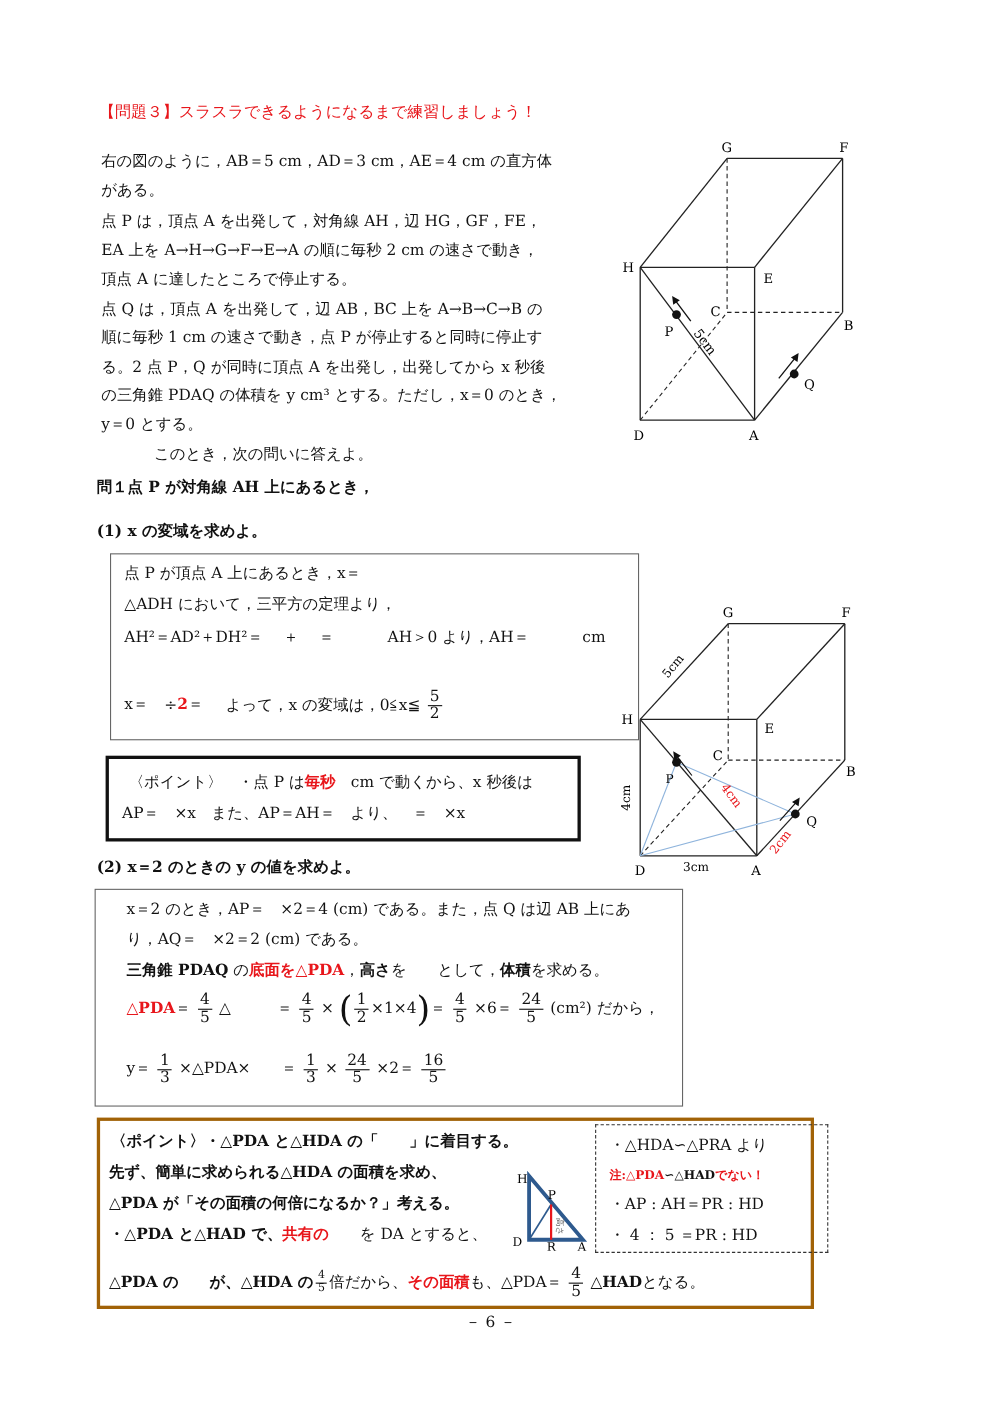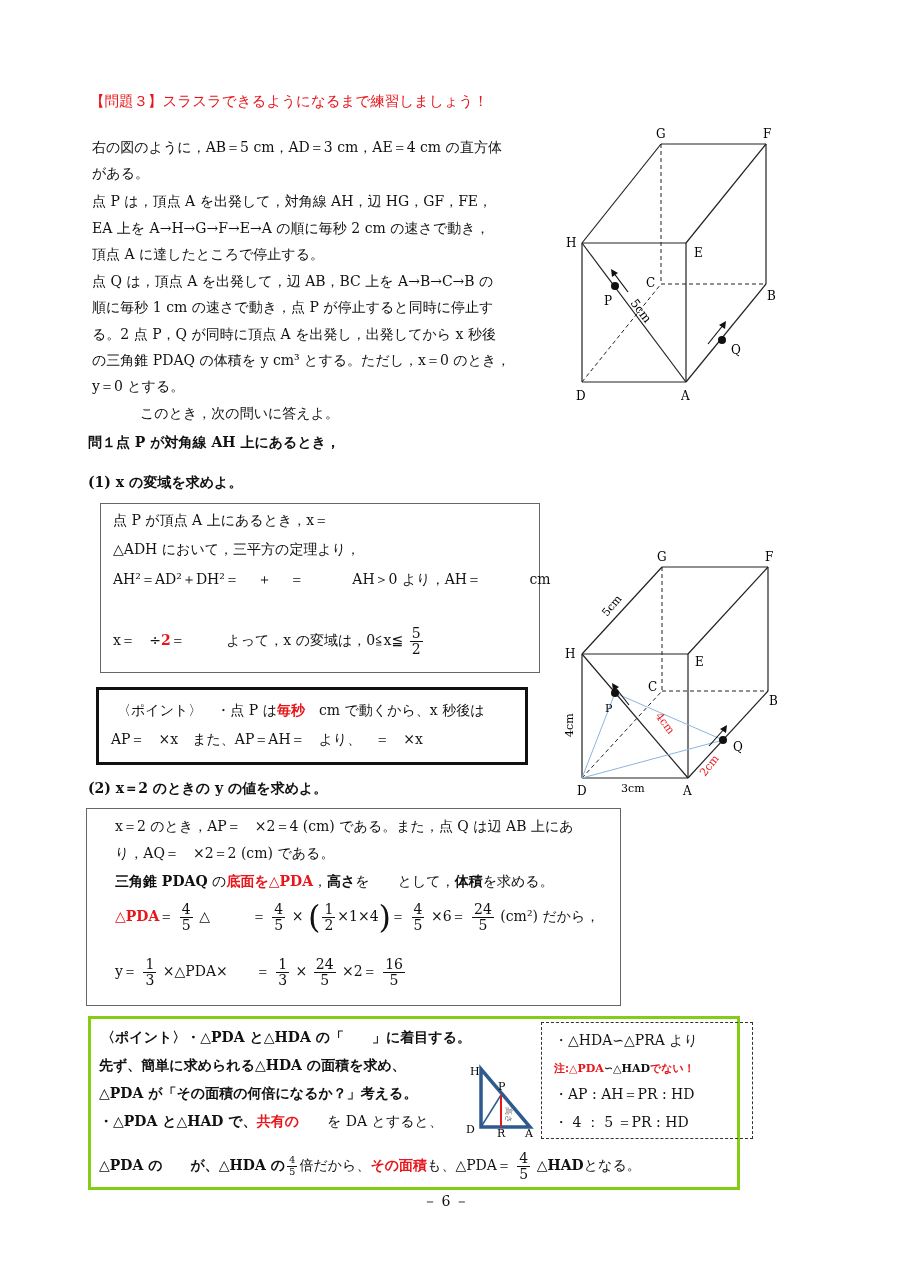--- a/index.html
+++ b/index.html
@@ -3,24 +3,24 @@
 <meta charset="utf-8">
 <style>
   html,body{margin:0;padding:0;background:#fff;}
   body{width:905px;height:1280px;position:relative;overflow:hidden;
        font-family:"DejaVu Serif","Liberation Serif",serif;color:#111;font-size:14px;}
   .abs{position:absolute;white-space:nowrap;}
   .red{color:#e8161b;}
   .bold{font-weight:bold;}
   .title{left:90px;top:92px;font-size:14.5px;color:#e8161b;}
   .para{left:92px;font-size:14px;line-height:28px;}
-  .box1{position:absolute;left:100px;top:503px;width:438px;height:168px;border:1.3px solid #666;}
+  .box1{position:absolute;left:100px;top:503px;width:438px;height:168px;border:1.3px solid #666;padding-left:41px;}
   .box2{position:absolute;left:96px;top:687px;width:426px;height:72px;border:3.5px solid #111;}
   .box3{position:absolute;left:86px;top:808px;width:533px;height:196px;border:1.3px solid #666;}
-  .box4{position:absolute;left:88px;top:1016px;width:646px;height:168px;border:3px solid #84cc16;}
+  .box4{position:absolute;left:88px;top:1016px;width:646px;height:168px;border:3px solid #a16207;}
   .box5{position:absolute;left:541px;top:1022px;width:186px;height:115px;border:1.4px dashed #333;padding-left:24px;}
   .frac{display:inline-block;vertical-align:middle;text-align:center;line-height:1.05;margin:0 2px;}
   .frac span{display:block;}
   .frac .n{border-bottom:1px solid #111;padding:0 2px;}
   .frac.sm{font-size:10px;}
   .line{position:absolute;white-space:nowrap;}
   svg text{font-family:"DejaVu Serif","Liberation Serif",serif;}
 </style>
 </head>
 <body>
@@ -85,21 +85,21 @@
   <div class="line" style="left:12px;top:67px">
     <span>AH²＝AD²＋DH²＝</span>
     <span style="margin-left:14px">＋</span>
     <span style="margin-left:14px">＝</span>
     <span style="margin-left:44px">AH＞0 より，AH＝</span>
     <span style="margin-left:44px">cm</span>
   </div>
   <div class="line" style="left:12px;top:122px">
     <span>x＝</span>
     <span style="margin-left:10px">÷</span><span class="red bold">2</span><span>＝</span>
-    <span style="margin-left:37px">よって，x の変域は，0≦x≦</span>
+    <span style="margin-left:16px">よって，x の変域は，0≦x≦</span>
     <span class="frac"><span class="n">5</span><span>2</span></span>
   </div>
 </div>
 
 <div class="box2">
   <div class="line" style="left:18px;top:12px">
     <span>〈ポイント〉　・点 P は</span><span class="red bold">毎秒</span><span>　cm で動くから、x 秒後は</span>
   </div>
   <div class="line" style="left:12px;top:41px">AP＝　×x　また、AP＝AH＝　より、　＝　×x</div>
 </div>

